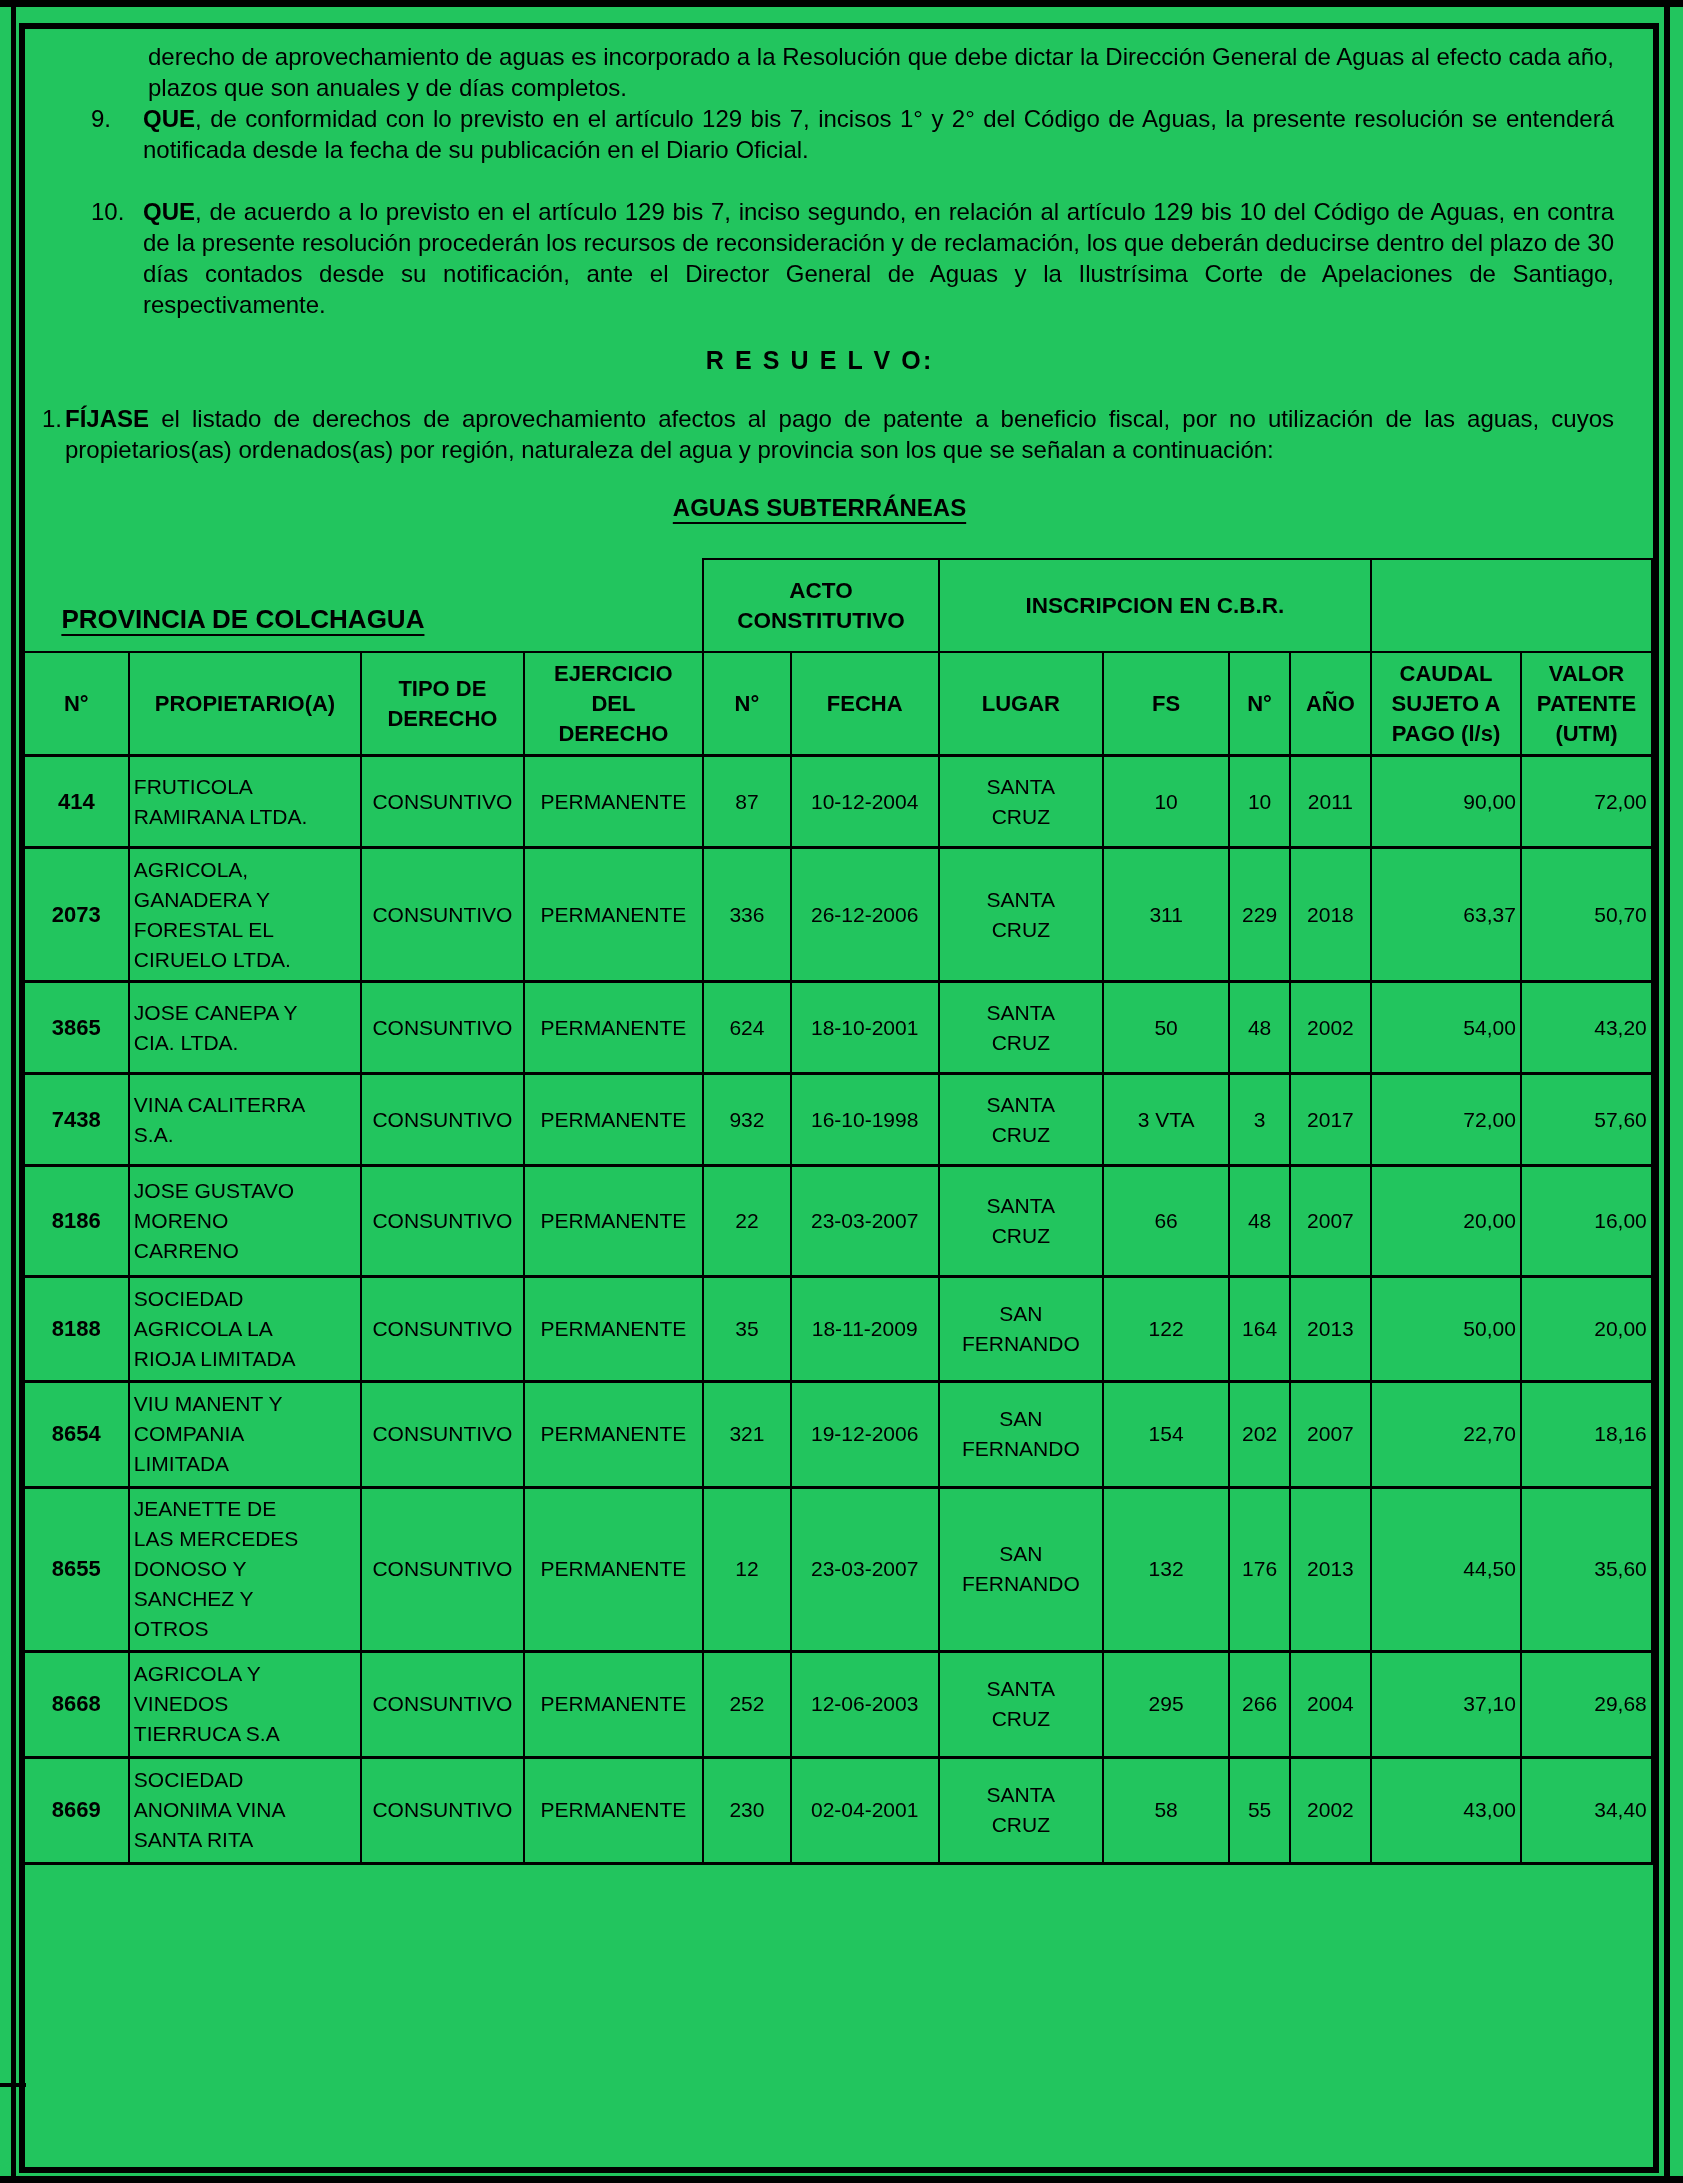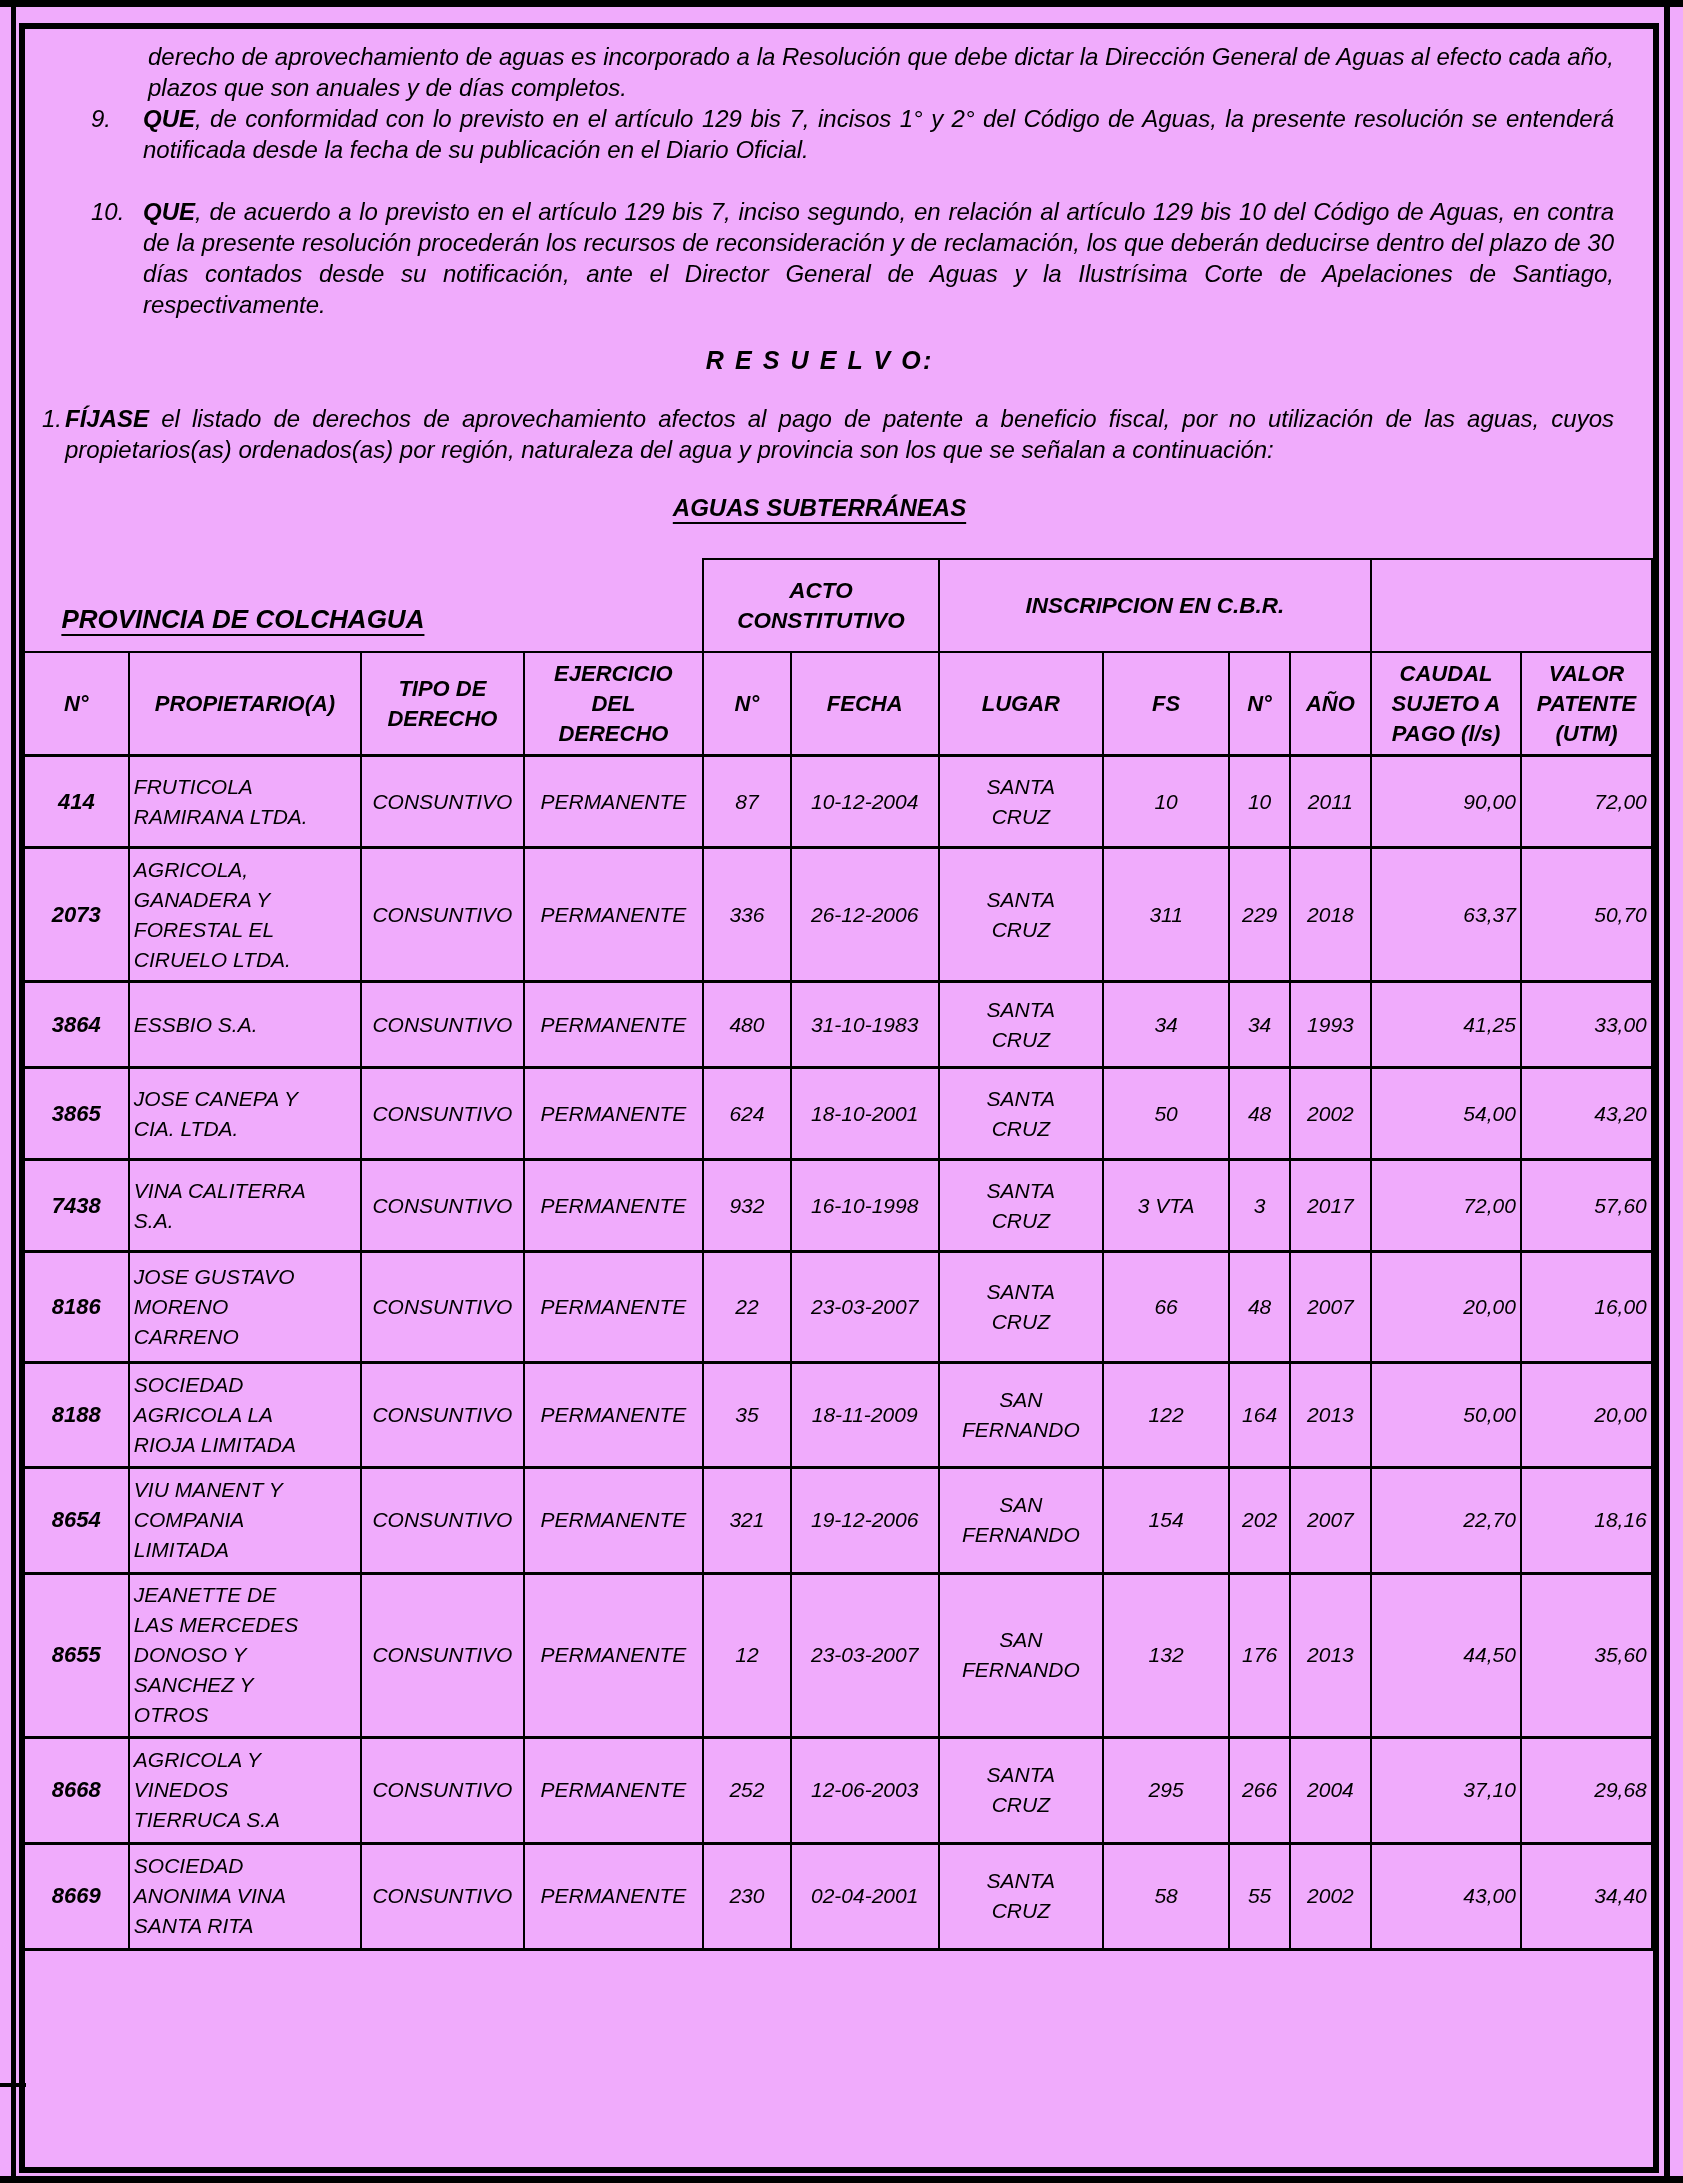--- a/index.html
+++ b/index.html
@@ -1,23 +1,22 @@
 <!DOCTYPE html>
 <html style="font-size:11.3px"><head>
 <meta charset="utf-8">
 <style>
   html,body{margin:0;padding:0;background:#ffffff;}
   .page{
     position:relative;
     width:1684px;height:2183px;
-    background:#f0abfc;
+    background:#22c55e;
     font-family:"Liberation Sans","DejaVu Sans",sans-serif;
     color:#000;
     overflow:hidden;
-    font-style:italic;
   }
   
   .outer-top{position:absolute;top:0;left:0;right:0;height:7px;background:#000;}
   .outer-bottom{position:absolute;bottom:0;left:0;right:0;height:7px;background:#000;}
   .outer-left{position:absolute;top:0;bottom:0;left:10.6px;width:5.6px;background:#000;}
   .outer-right{position:absolute;top:0;bottom:0;left:1664px;width:5.6px;background:#000;}
   .left-tick{position:absolute;left:0;top:2083px;width:26px;height:3.5px;background:#000;}
   
   .inner-frame{
     position:absolute;left:19px;top:23px;right:25px;bottom:10px;
@@ -177,35 +176,20 @@
               <td class="c-mid">336</td>
               <td class="c-mid">26-12-2006</td>
               <td class="c-mid">SANTA
 CRUZ</td>
               <td class="c-mid">311</td>
               <td class="c-mid">229</td>
               <td class="c-mid">2018</td>
               <td class="c-amt">63,37</td>
               <td class="c-amt">50,70</td>
             </tr>
-            <tr style="height: 86px;">
-              <td class="c-id">3864</td>
-              <td class="c-owner">ESSBIO S.A.</td>
-              <td class="c-mid">CONSUNTIVO</td>
-              <td class="c-mid">PERMANENTE</td>
-              <td class="c-mid">480</td>
-              <td class="c-mid">31-10-1983</td>
-              <td class="c-mid">SANTA
-CRUZ</td>
-              <td class="c-mid">34</td>
-              <td class="c-mid">34</td>
-              <td class="c-mid">1993</td>
-              <td class="c-amt">41,25</td>
-              <td class="c-amt">33,00</td>
-            </tr>
             <tr style="height: 92px;">
               <td class="c-id">3865</td>
               <td class="c-owner">JOSE CANEPA Y
 CIA. LTDA.</td>
               <td class="c-mid">CONSUNTIVO</td>
               <td class="c-mid">PERMANENTE</td>
               <td class="c-mid">624</td>
               <td class="c-mid">18-10-2001</td>
               <td class="c-mid">SANTA
 CRUZ</td>

